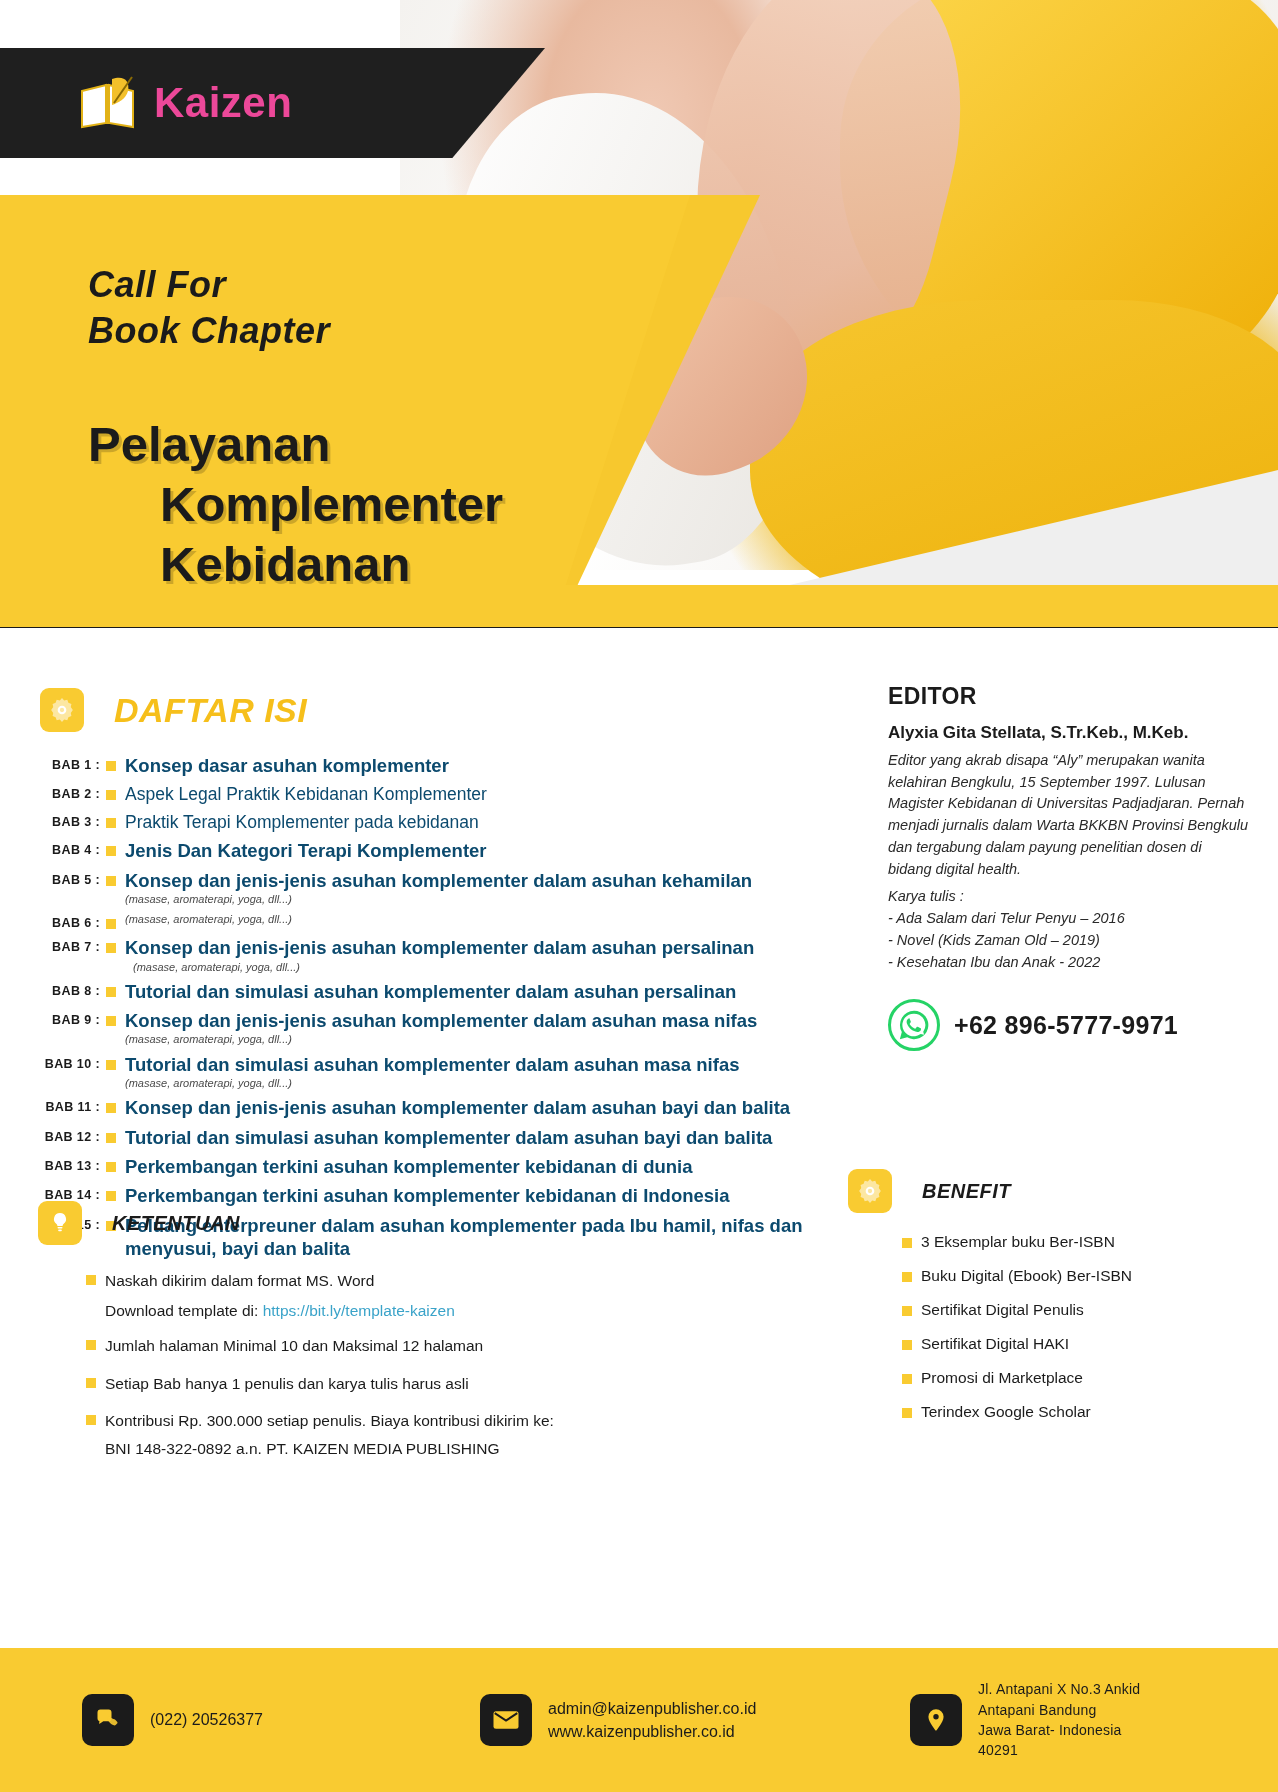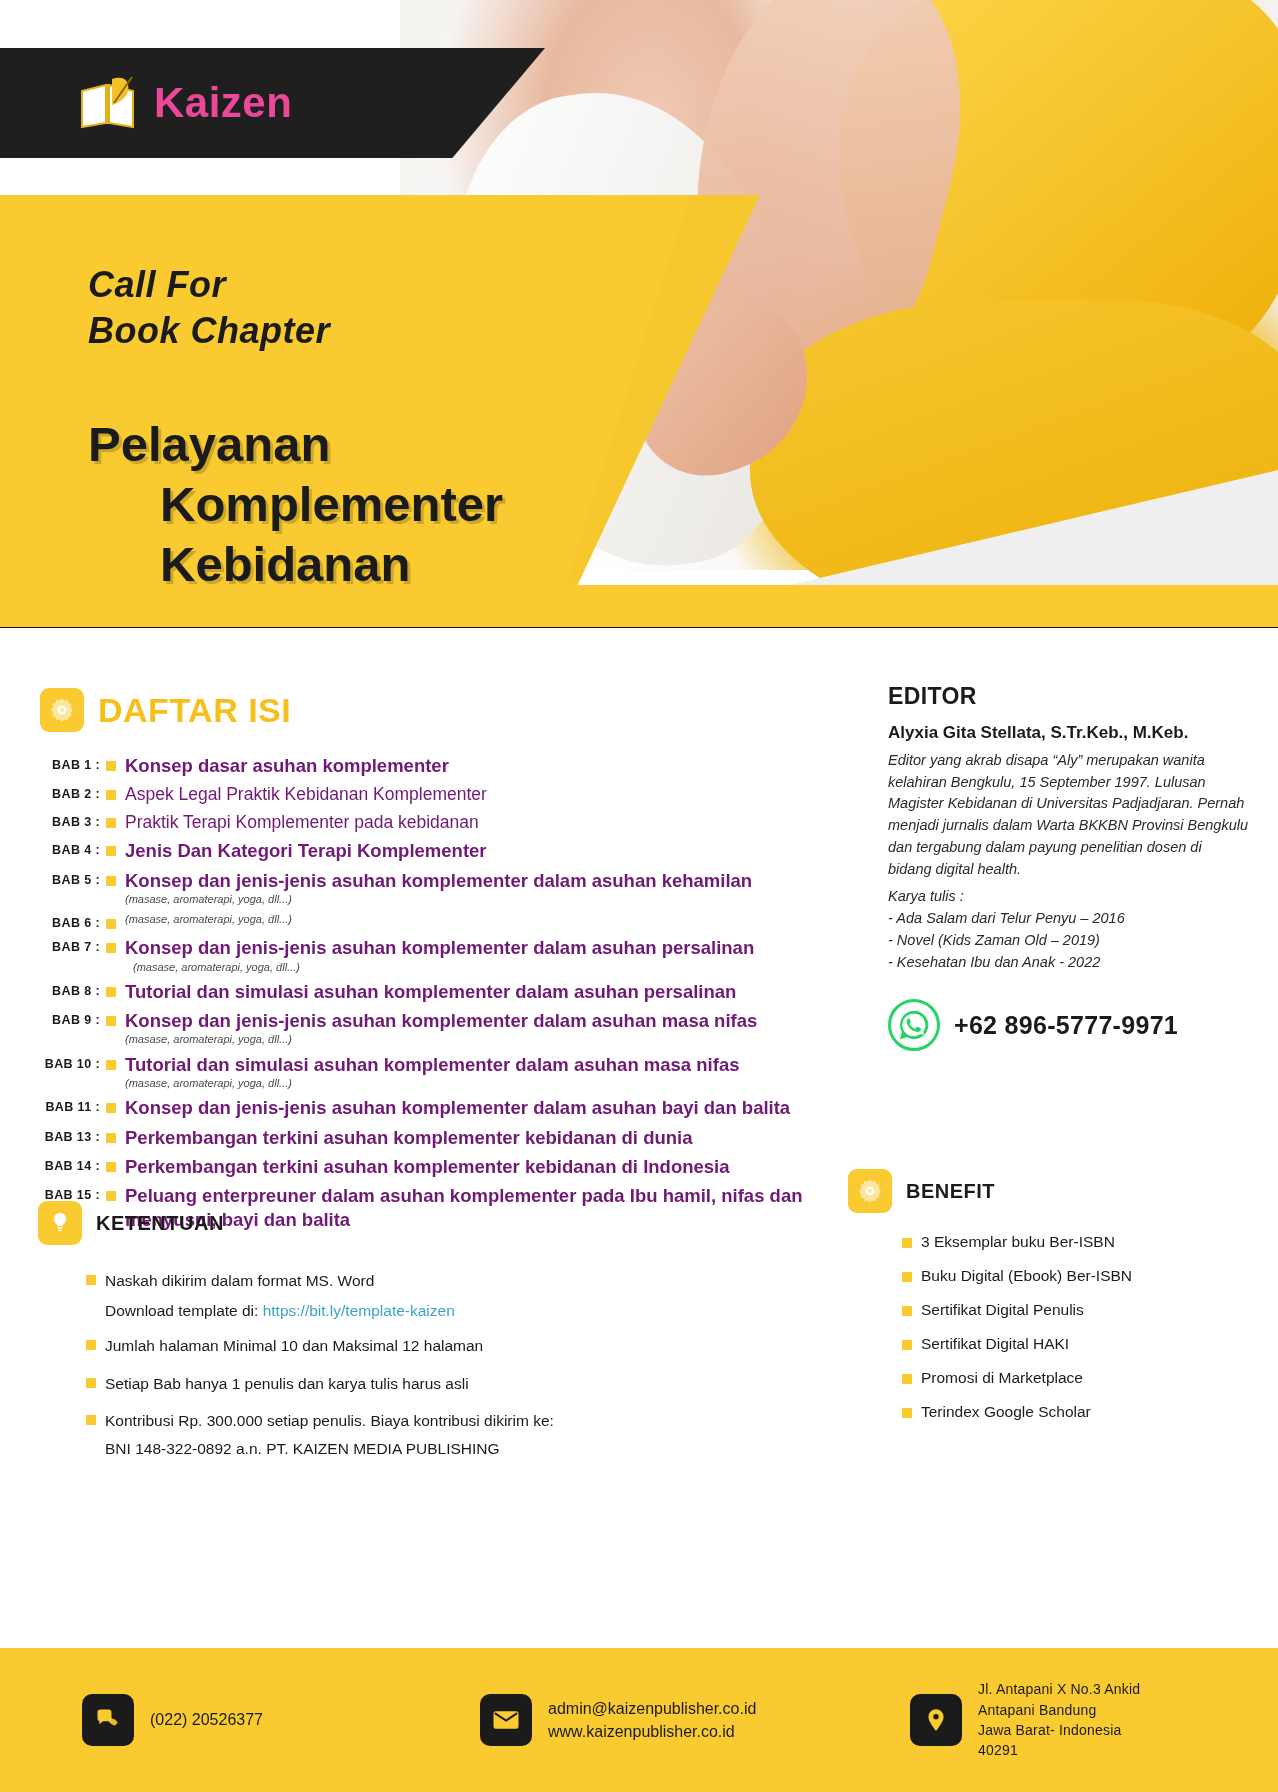--- a/index.html
+++ b/index.html
@@ -80,35 +80,35 @@
   .logo-text { color:#ec4899; font-size: 42px; font-weight: bold; letter-spacing: .5px; }
 
   .cfbc { position:absolute; left: 88px; top: 262px; font-size: 36px; font-style: italic; font-weight: bold; color:#1b1b1b; line-height: 1.28; letter-spacing: .5px; }
   .title-main { position:absolute; left: 88px; top: 415px; font-size: 49px; font-weight: bold; color:#1b1b1b; line-height: 1.22; text-shadow: 3px 3px 0 rgba(0,0,0,.18); }
   .title-main .l2 { margin-left: 72px; }
   .title-main .l3 { margin-left: 72px; }
 
   
   .content { position:absolute; top: 641px; left: 0; width: 1278px; }
 
-  .sec-head { display:flex; align-items:center; gap: 14px; }
+  .sec-head { display:flex; align-items:center; gap: 30px; font-style: italic; }
   .sec-badge {
     width: 44px; height: 44px; background:#f9cb31; border-radius: 9px;
     display:flex; align-items:center; justify-content:center; color:#fff; font-size: 24px;
   }
   .sec-title { font-size: 34px; font-weight: bold; color:#f6bf1b; letter-spacing: .5px; }
   .sec-title.dark { color:#1b1b1b; font-size: 20px; }
 
   .toc { position:absolute; left: 36px; top: 47px; width: 845px; }
   .toc-head { margin-left: 4px; }
   .toc-list { margin-top: 22px; }
   .toc-row { display:flex; align-items: flex-start; margin-bottom: 6px; }
   .bab { font-size: 12.5px; font-weight: bold; color:#1b1b1b; letter-spacing: .4px; width: 64px; text-align:right; padding-top: 4px; flex: 0 0 64px; }
   .sq { width: 10px; height: 10px; background:#f9cb31; margin: 7px 9px 0 6px; flex: 0 0 10px; }
-  .toc-txt { font-size: 17.5px; color:#701a75; line-height: 1.26; }
+  .toc-txt { font-size: 17.5px; color:#0c4a6e; line-height: 1.26; }
   .toc-sub { font-size: 11px; font-style: italic; color:#4a4a4a; line-height: 1.3; }
   .toc-row.big .toc-txt { font-size: 18.5px; font-weight: bold; }
 
   
   .editor { position:absolute; right: 30px; top: 42px; width: 360px; }
   .editor-h { font-size: 23px; font-weight: bold; color:#1b1b1b; letter-spacing:.4px; }
   .editor-name { font-size: 17px; font-weight: bold; color:#1b1b1b; margin-top: 12px; line-height:1.28; }
   .editor-bio { font-size: 14.5px; font-style: italic; color:#2a2a2a; line-height: 1.5; margin-top: 6px; }
   .editor-works { font-size: 14.5px; font-style: italic; color:#2a2a2a; line-height: 1.5; }
   .wa { display:flex; align-items:center; gap: 14px; margin-top: 26px; }
@@ -262,20 +262,25 @@
             <span class="toc-txt">Tutorial dan simulasi asuhan komplementer dalam asuhan masa nifas</span>
             <span class="toc-sub" style="display:block">(masase, aromaterapi, yoga, dll...)</span>
           </span>
         </div>
         <div class="toc-row big">
           <span class="bab">BAB 11 :</span>
           <span class="sq"></span>
           <span><span class="toc-txt">Konsep dan jenis-jenis asuhan komplementer dalam asuhan bayi dan balita</span></span>
         </div>
         <div class="toc-row big">
+          <span class="bab">BAB 12 :</span>
+          <span class="sq"></span>
+          <span><span class="toc-txt">Tutorial dan simulasi asuhan komplementer dalam asuhan bayi dan balita</span></span>
+        </div>
+        <div class="toc-row big">
           <span class="bab">BAB 13 :</span>
           <span class="sq"></span>
           <span><span class="toc-txt">Perkembangan terkini asuhan komplementer kebidanan di dunia</span></span>
         </div>
         <div class="toc-row big">
           <span class="bab">BAB 14 :</span>
           <span class="sq"></span>
           <span><span class="toc-txt">Perkembangan terkini asuhan komplementer kebidanan di Indonesia</span></span>
         </div>
         <div class="toc-row big">

